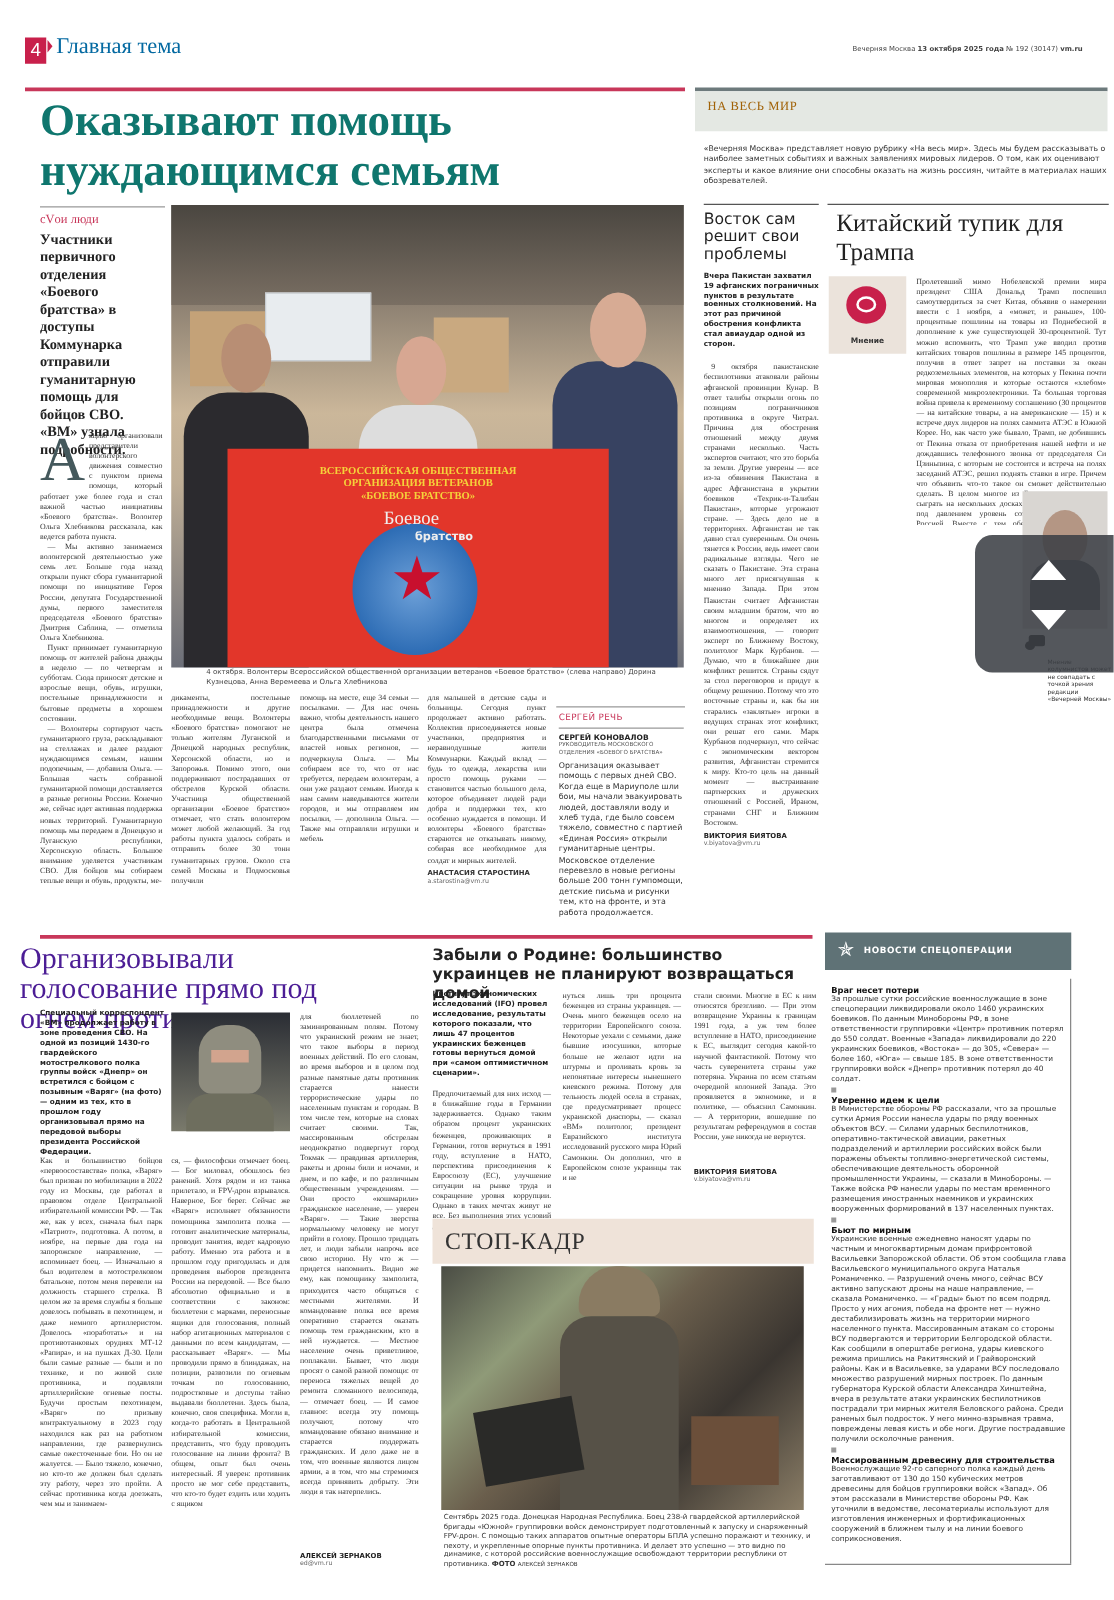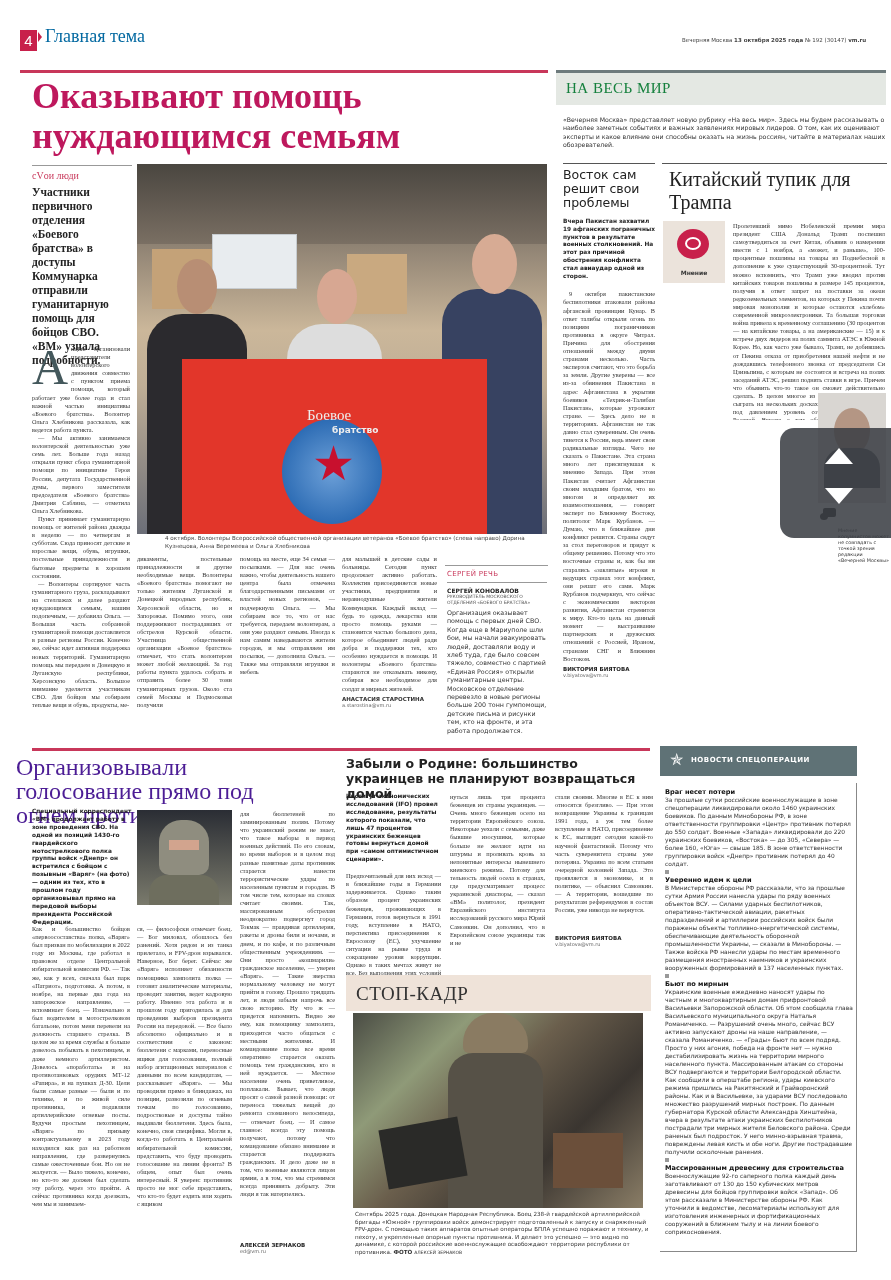--- a/index.html
+++ b/index.html
@@ -21,21 +21,21 @@
 <div class="abs" style="left:38px;top:32px;width:0;height:0;border-top:5px solid transparent;border-bottom:5px solid transparent;border-left:4px solid #c8204b"></div>
 <div class="abs serif" style="left:45px;top:26px;font-size:18px;color:#0369a1">Главная тема</div>
 <div class="abs sans" style="left:682px;top:37px;font-size:5.5px;color:#444;white-space:nowrap">
   <span>Вечерняя Москва</span>
   <b>13 октября 2025 года</b>
   <span>№ 192 (30147)</span>
   <b>vm.ru</b>
 </div>
 <div class="abs redline" style="left:20px;top:70px;width:528px"></div>
 
-<div class="abs serif" style="left:32px;top:76px;width:520px;font-size:36px;line-height:40px;font-weight:bold;color:#be185d">Оказывают помощь нуждающимся семьям</div>
+<div class="abs serif" style="left:32px;top:76px;width:520px;font-size:36px;line-height:40px;font-weight:bold;color:#0f766e">Оказывают помощь нуждающимся семьям</div>
 <div class="abs" style="left:32px;top:165px;width:100px;height:1px;background:#999"></div>
 <div class="abs serif" style="left:32px;top:170px;font-size:10px;color:#c8375a">сVои люди</div>
 <div class="abs serif" style="left:32px;top:185px;width:98px;font-size:11.5px;line-height:14px;font-weight:bold;color:#222">Участники первичного отделения «Боевого братства» в доступы Коммунарка отправили гуманитарную помощь для бойцов СВО. «ВМ» узнала подробности.</div>
 
 <div class="abs" style="left:32px;top:345px;width:98px">
   <span class="serif" style="float:left;font-size:50px;line-height:44px;color:#44585c;margin-right:3px">А</span>
   <p class="body-text">кцию организовали представители волонтерского движения совместно с пунктом приема помощи, который работает уже более года и стал важной частью инициативы «Боевого братства». Волонтер Ольга Хлебникова рассказала, как ведется работа пункта.</p>
   <p class="body-text" style="text-indent:6px">— Мы активно занимаемся волонтерской деятельностью уже семь лет. Больше года назад открыли пункт сбора гуманитарной помощи по инициативе Героя России, депутата Государственной думы, первого заместителя председателя «Боевого братства» Дмитрия Саблина, — отметила Ольга Хлебникова.</p>
   <p class="body-text" style="text-indent:6px">Пункт принимает гуманитарную помощь от жителей района дважды в неделю — по четвергам и субботам. Сюда приносят детские и взрослые вещи, обувь, игрушки, постельные принадлежности и бытовые предметы в хорошем состоянии.</p>
   <p class="body-text" style="text-indent:6px">— Волонтеры сортируют часть гуманитарного груза, раскладывают на стеллажах и далее раздают нуждающимся семьям, нашим подопечным, — добавила Ольга. — Большая часть собранной гуманитарной помощи доставляется в разные регионы России. Конечно же, сейчас идет активная поддержка новых территорий. Гуманитарную помощь мы передаем в Донецкую и Луганскую республики, Херсонскую область. Большое внимание уделяется участникам СВО. Для бойцов мы собираем теплые вещи и обувь, продукты, ме-</p>
@@ -47,20 +47,25 @@
   <div class="abs" style="left:15px;top:85px;width:60px;height:60px;background:#c4a278"></div>
   <div class="abs" style="left:210px;top:90px;width:60px;height:60px;background:#c9a980"></div>
   <div class="abs" style="left:10px;top:150px;width:100px;height:220px;background:#2b2a2e;border-radius:35px 35px 0 0"></div>
   <div class="abs" style="left:40px;top:95px;width:40px;height:55px;background:#b88e74;border-radius:50%"></div>
   <div class="abs" style="left:150px;top:160px;width:95px;height:210px;background:#ddd;border-radius:35px 35px 0 0"></div>
   <div class="abs" style="left:180px;top:105px;width:40px;height:55px;background:#d7a792;border-radius:50%"></div>
   <div class="abs" style="left:305px;top:125px;width:100px;height:245px;background:#374261;border-radius:35px 35px 0 0"></div>
   <div class="abs" style="left:335px;top:70px;width:45px;height:60px;background:#d7ab94;border-radius:50%"></div>
 
   <div class="abs" style="left:45px;top:195px;width:305px;height:175px;background:#e2362a">
+    <div class="serif" style="text-align:center;color:#f5d23a;font-weight:bold;font-size:8.5px;line-height:10px;margin-top:12px">
+      <div>ВСЕРОССИЙСКАЯ ОБЩЕСТВЕННАЯ</div>
+      <div>ОРГАНИЗАЦИЯ ВЕТЕРАНОВ</div>
+      <div>«БОЕВОЕ БРАТСТВО»</div>
+    </div>
     <div class="abs" style="left:100px;top:60px;width:100px;height:105px;border-radius:50%;background:radial-gradient(circle,#6da0d8 0%,#2e6db5 70%)"></div>
     <div class="abs" style="left:130px;top:80px;color:#c8102e;font-size:48px;line-height:48px">★</div>
     <div class="abs serif" style="left:125px;top:48px;color:#eee;font-size:15px">Боевое</div>
     <div class="abs sans" style="left:150px;top:66px;color:#eee;font-size:9px;font-weight:bold">братство</div>
   </div>
 </div>
 <div class="abs sans" style="left:165px;top:535px;width:380px;font-size:5.6px;line-height:7.5px;color:#444">4 октября. Волонтеры Всероссийской общественной организации ветеранов «Боевое братство» (слева направо) Дорина Кузнецова, Анна Веремеева и Ольга Хлебникова</div>
 
 <div class="abs body-text" style="left:137px;top:555px;width:95px">дикаменты, постельные принадлежности и другие необходимые вещи. Волонтеры «Боевого братства» помогают не только жителям Луганской и Донецкой народных республик, Херсонской области, но и Запорожья. Помимо этого, они поддерживают пострадавших от обстрелов Курской области. Участница общественной организации «Боевое братство» отмечает, что стать волонтером может любой желающий. За год работы пункта удалось собрать и отправить более 30 тонн гуманитарных грузов. Около ста семей Москвы и Подмосковья получили</div>
 <div class="abs body-text" style="left:240px;top:555px;width:95px">помощь на месте, еще 34 семьи — посылками. — Для нас очень важно, чтобы деятельность нашего центра была отмечена благодарственными письмами от властей новых регионов, — подчеркнула Ольга. — Мы собираем все то, что от нас требуется, передаем волонтерам, а они уже раздают семьям. Иногда к нам самим наведываются жители городов, и мы отправляем им посылки, — дополнила Ольга. — Также мы отправляли игрушки и мебель</div>
@@ -74,21 +79,21 @@
 <div class="abs" style="left:447px;top:570px;width:100px">
   <div class="sans" style="font-size:7px;color:#c8375a;letter-spacing:.3px">СЕРГЕЙ РЕЧЬ</div>
   <div style="height:1px;background:#999;margin:4px 0"></div>
   <div class="sans" style="font-size:6px;font-weight:bold;color:#222">СЕРГЕЙ КОНОВАЛОВ</div>
   <div class="sans" style="font-size:4.5px;line-height:5.5px;color:#555;margin-bottom:4px">РУКОВОДИТЕЛЬ МОСКОВСКОГО ОТДЕЛЕНИЯ «БОЕВОГО БРАТСТВА»</div>
   <div class="sans-small" style="font-size:6.3px;line-height:8.4px">Организация оказывает помощь с первых дней СВО. Когда еще в Мариуполе шли бои, мы начали эвакуировать людей, доставляли воду и хлеб туда, где было совсем тяжело, совместно с партией «Единая Россия» открыли гуманитарные центры. Московское отделение перевезло в новые регионы больше 200 тонн гумпомощи, детские письма и рисунки тем, кто на фронте, и эта работа продолжается.</div>
 </div>
 
 <div class="abs grayline" style="left:556px;top:70px;width:330px"></div>
 <div class="abs" style="left:556px;top:73px;width:330px;height:32px;background:#e4e8e3">
-  <div class="serif" style="position:absolute;left:10px;top:7px;font-size:15px;color:#15803d;letter-spacing:.5px">НА ВЕСЬ МИР</div>
+  <div class="serif" style="position:absolute;left:10px;top:7px;font-size:10px;color:#a16207;letter-spacing:.5px">НА ВЕСЬ МИР</div>
 </div>
 <div class="abs sans" style="left:563px;top:116px;width:325px;font-size:6.2px;line-height:8.4px;color:#333">«Вечерняя Москва» представляет новую рубрику «На весь мир». Здесь мы будем рассказывать о наиболее заметных событиях и важных заявлениях мировых лидеров. О том, как их оценивают эксперты и какое влияние они способны оказать на жизнь россиян, читайте в материалах наших обозревателей.</div>
 <div class="abs" style="left:563px;top:163px;width:92px;height:1px;background:#555"></div>
 <div class="abs" style="left:662px;top:163px;width:225px;height:1px;background:#555"></div>
 
 <div class="abs" style="left:563px;top:168px;width:92px">
   <div class="sans" style="font-size:12.5px;line-height:14px;font-weight:normal;color:#222">Восток сам решит свои проблемы</div>
   <div class="sans" style="font-size:5.8px;line-height:7.8px;font-weight:bold;color:#222;margin-top:8px">Вчера Пакистан захватил 19 афганских пограничных пунктов в результате военных столкновений. На этот раз причиной обострения конфликта стал авиаудар одной из сторон.</div>
   <p class="body-text" style="margin-top:10px;text-indent:6px">9 октября пакистанские беспилотники атаковали районы афганской провинции Кунар. В ответ талибы открыли огонь по позициям пограничников противника в округе Читрал. Причина для обострения отношений между двумя странами несколько. Часть экспертов считают, что это борьба за земли. Другие уверены — все из-за обвинения Пакистана в адрес Афганистана в укрытии боевиков «Техрик-и-Талибан Пакистан», которые угрожают стране. — Здесь дело не в территориях. Афганистан не так давно стал суверенным. Он очень тянется к России, ведь имеет свои радикальные взгляды. Чего не сказать о Пакистане. Эта страна много лет присягнувшая к мнению Запада. При этом Пакистан считает Афганистан своим младшим братом, что во многом и определяет их взаимоотношения, — говорит эксперт по Ближнему Востоку, политолог Марк Курбанов. — Думаю, что в ближайшее дни конфликт решится. Страны сядут за стол переговоров и придут к общему решению. Потому что это восточные страны и, как бы ни старались «заклятые» игроки в ведущих странах этот конфликт, они решат его сами. Марк Курбанов подчеркнул, что сейчас с экономическим вектором развития, Афганистан стремится к миру. Кто-то цель на данный момент — выстраивание партнерских и дружеских отношений с Россией, Ираном, странами СНГ и Ближним Востоком.</p>
   <div class="sans" style="font-size:5.5px;font-weight:bold;margin-top:3px">ВИКТОРИЯ БИЯТОВА</div>

